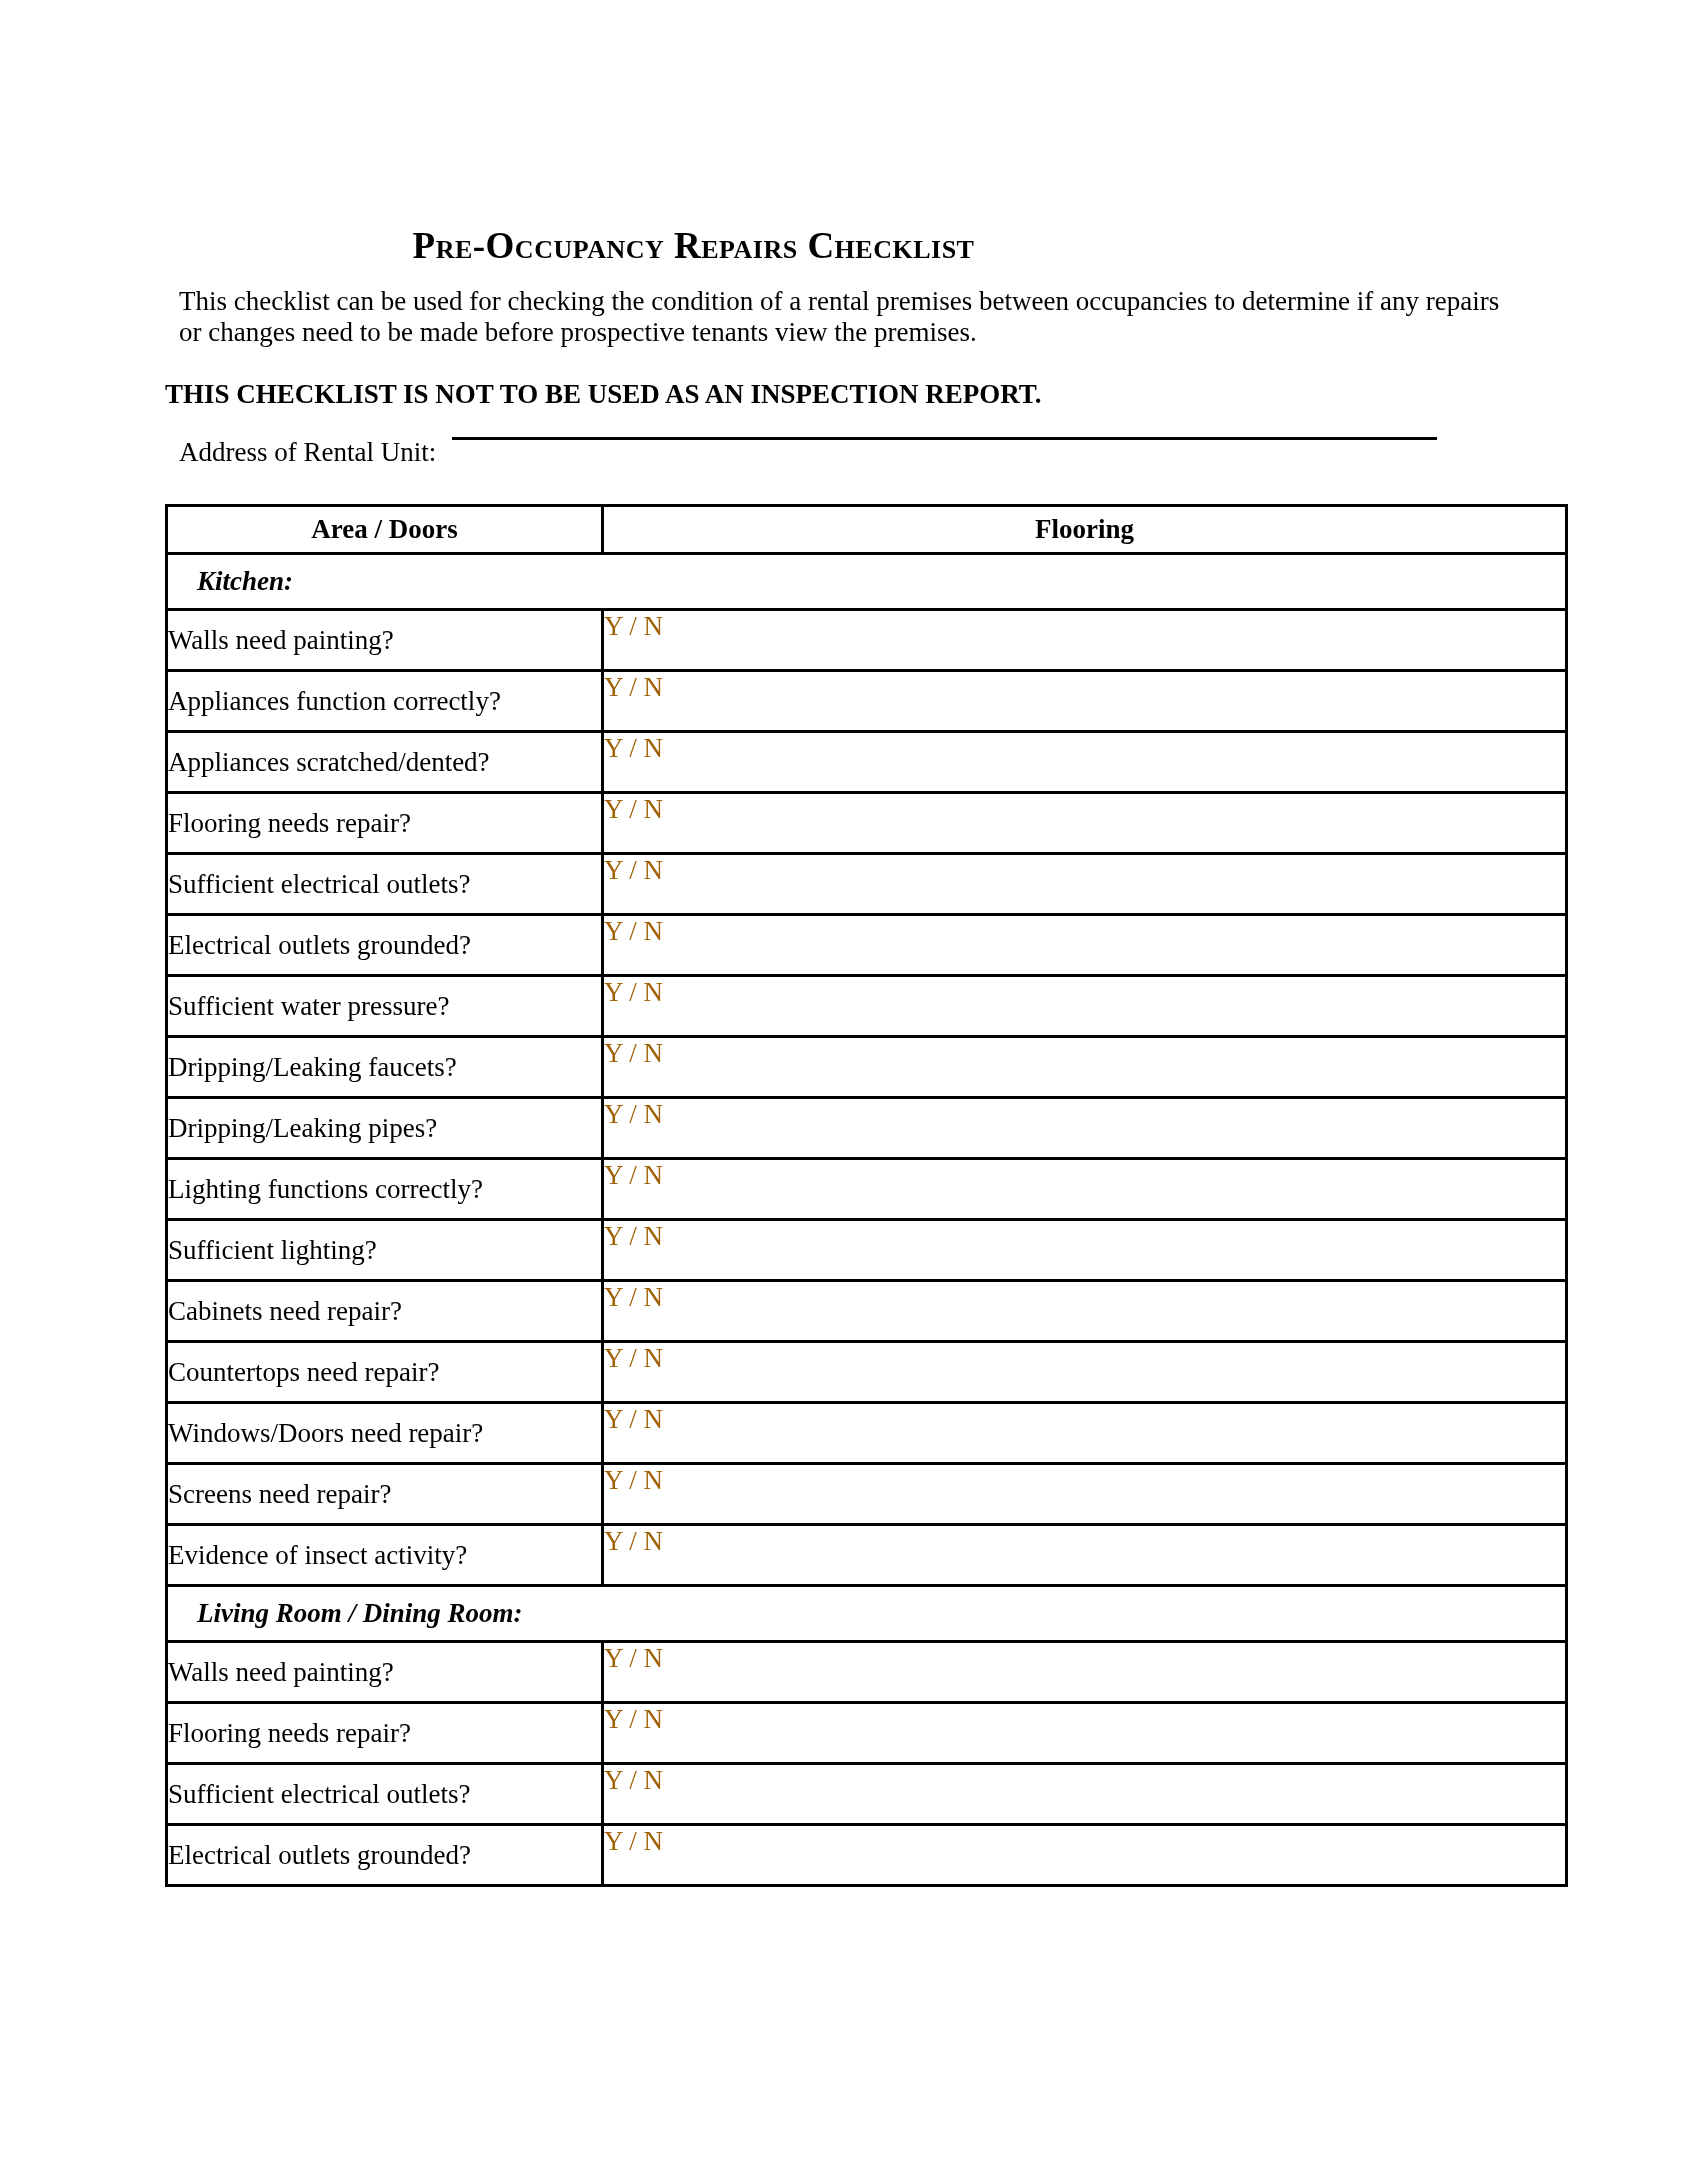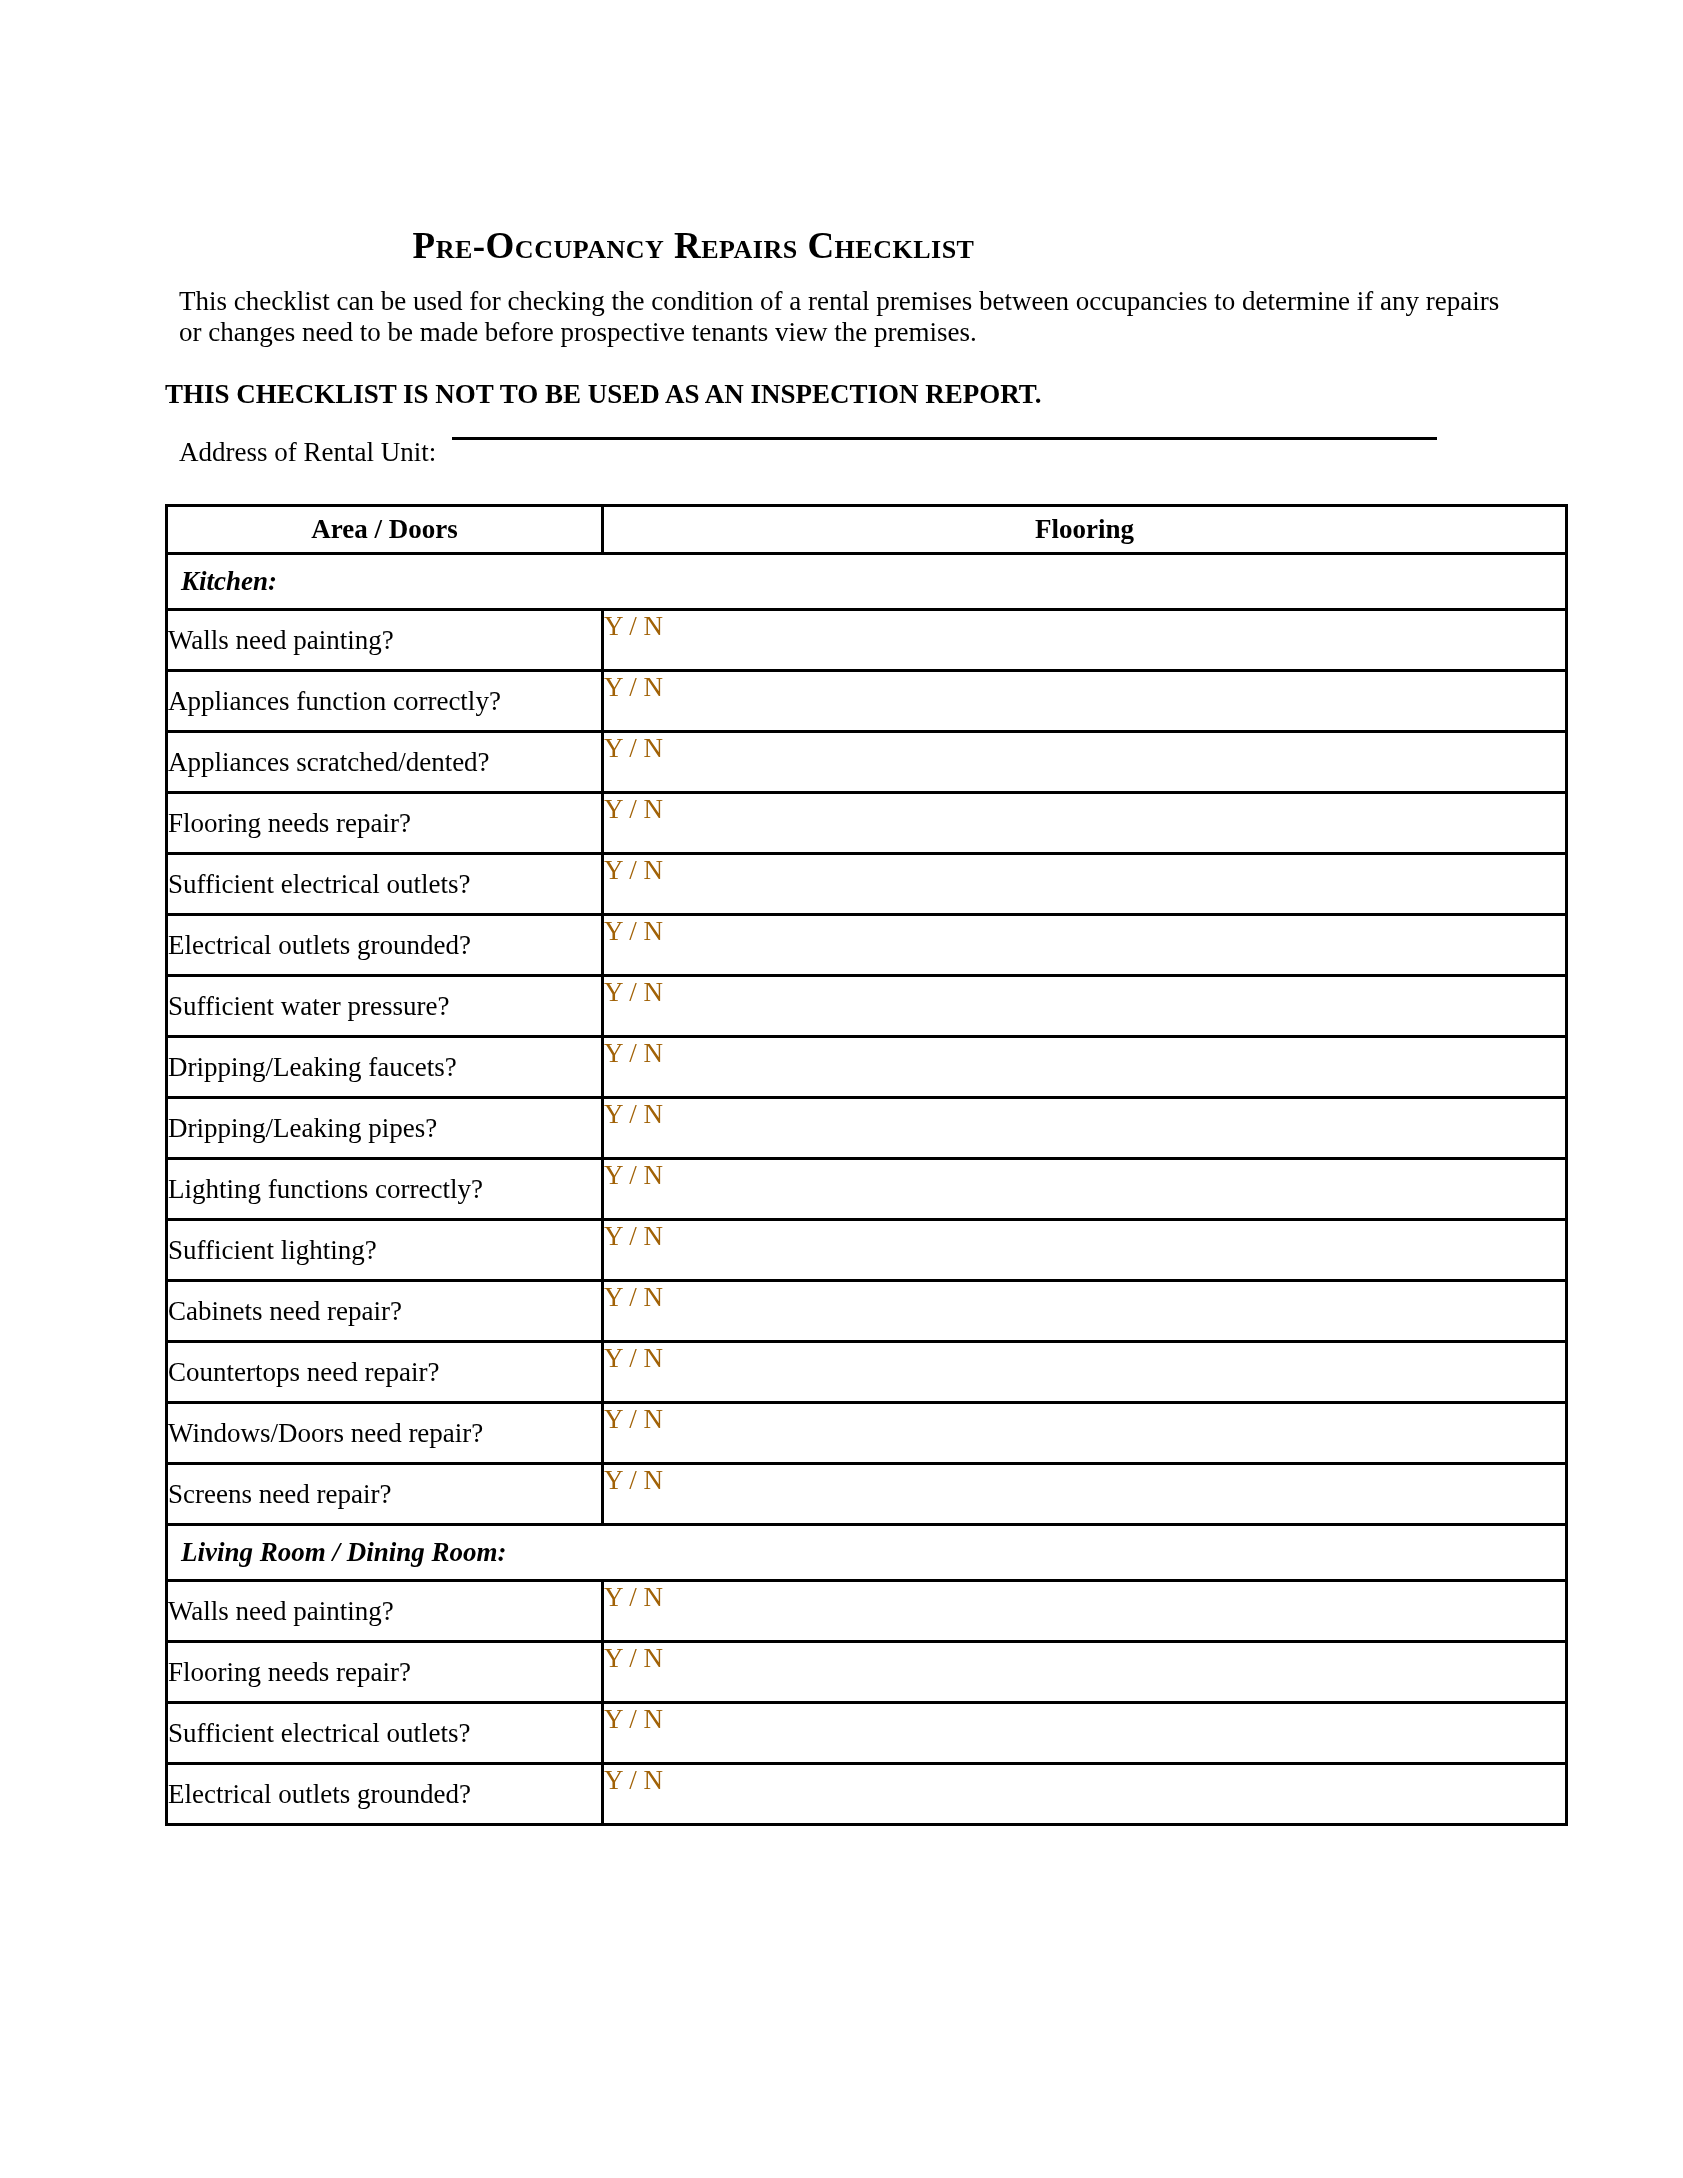--- a/index.html
+++ b/index.html
@@ -9,21 +9,21 @@
            font-size: 37px; font-weight: bold; font-variant: small-caps; letter-spacing: 0.5px; }
   .intro { position: absolute; left: 179px; top: 286px; width: 1327px;
            font-size: 27px; line-height: 31px; }
   .warning { position: absolute; left: 165px; top: 379px; font-size: 27px; font-weight: bold; }
   .address { position: absolute; left: 179px; top: 437px; font-size: 27px; display: flex; align-items: flex-start; gap: 8px; }
   .address .line { display: inline-block; width: 985px; height: 0; border-bottom: 3px solid #000; margin-left: 8px; margin-bottom: 3px; }
   table.checklist { position: absolute; left: 165px; top: 504px; width: 1403px; border-collapse: collapse; font-size: 27px; }
   table.checklist td, table.checklist th { border: 3px solid #000; padding: 0; }
   .col-item { width: 433px; }
   th { font-weight: bold; height: 45px; text-align: center; font-size: 27px; }
-  tr.section td { height: 53px; font-style: italic; font-weight: bold; padding-left: 13px; vertical-align: middle; }
+  tr.section td { height: 53px; font-style: italic; font-weight: bold; padding-left: 29px; vertical-align: middle; }
   tr.item td { height: 58px; }
   td.item-label { padding-left: 40px; vertical-align: middle; padding-top: 6px; }
   td.yn { vertical-align: top; padding-left: 14px; padding-top: 2px; color: #a16207; font-weight: 300; font-size: 27px; }
 </style>
 </head>
 <body>
 
 <div class="title">Pre-Occupancy Repairs Checklist</div>
 <div class="intro">This checklist can be used for checking the condition of a rental premises between occupancies to determine if any repairs or changes need to be made before prospective tenants view the premises.</div>
 <div class="warning">THIS CHECKLIST IS NOT TO BE USED AS AN INSPECTION REPORT.</div>
@@ -96,20 +96,24 @@
         <td class="yn">Y / N</td>
       </tr>
       <tr class="item">
         <td class="item-label col-item">Windows/Doors need repair?</td>
         <td class="yn">Y / N</td>
       </tr>
       <tr class="item">
         <td class="item-label col-item">Screens need repair?</td>
         <td class="yn">Y / N</td>
       </tr>
+      <tr class="item">
+        <td class="item-label col-item">Evidence of insect activity?</td>
+        <td class="yn">Y / N</td>
+      </tr>
       <tr class="section">
         <td colspan="2">Living Room / Dining Room:</td>
       </tr>
       <tr class="item">
         <td class="item-label col-item">Walls need painting?</td>
         <td class="yn">Y / N</td>
       </tr>
       <tr class="item">
         <td class="item-label col-item">Flooring needs repair?</td>
         <td class="yn">Y / N</td>

